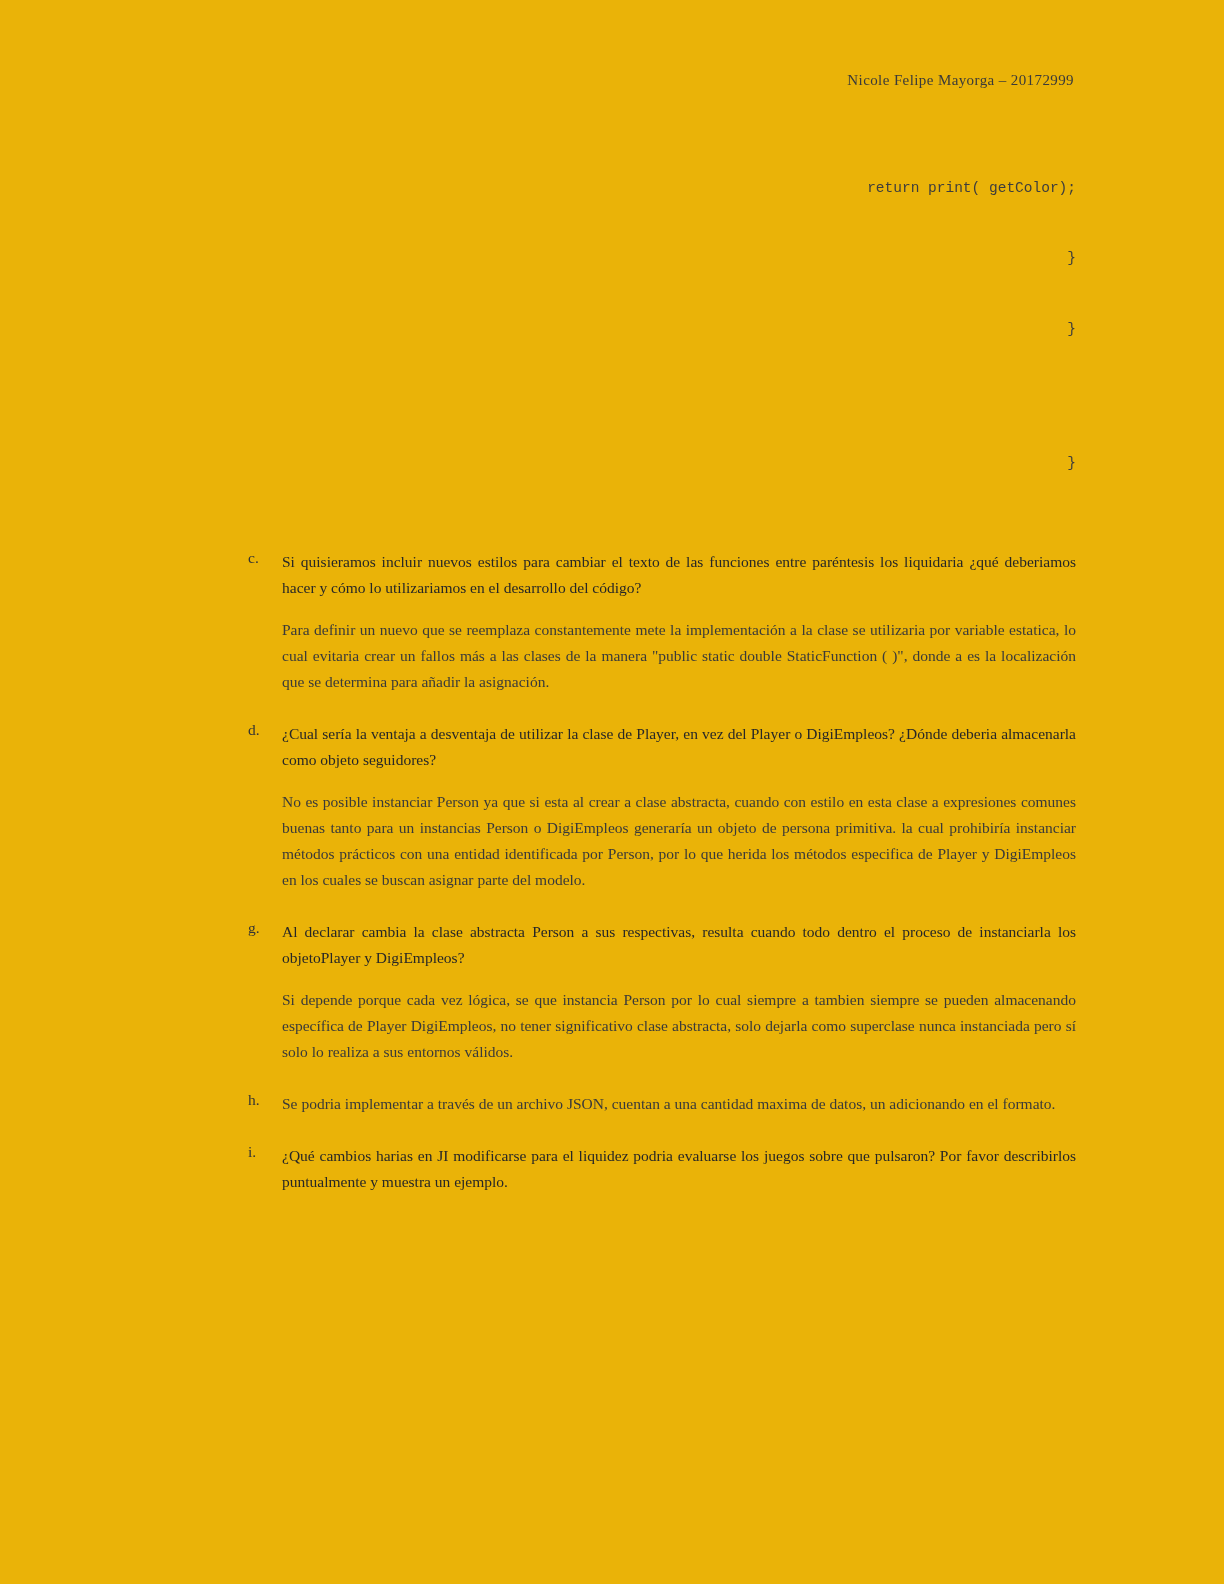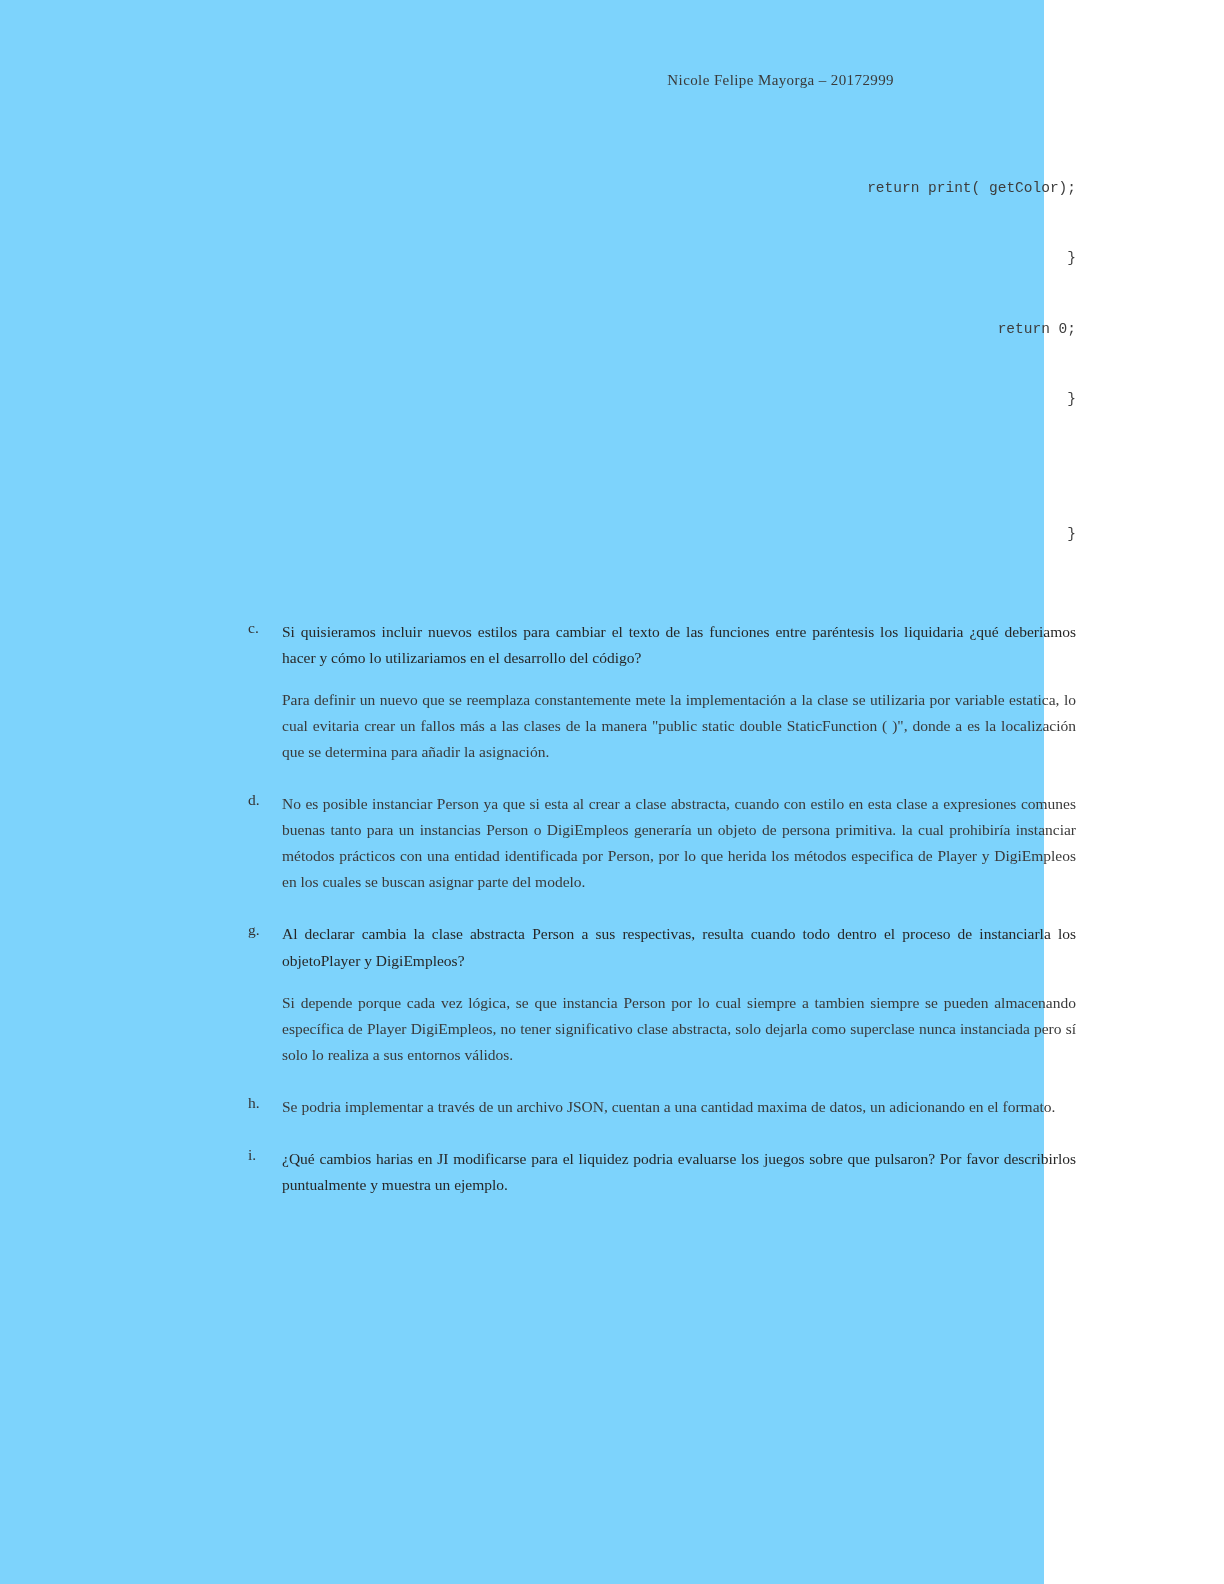--- a/index.html
+++ b/index.html
@@ -10,23 +10,23 @@
   body {
     width: 1224px;
     height: 1584px;
     font-family: "Liberation Serif", serif;
     color: #2e2e2e;
     position: relative;
     overflow: hidden;
   }
   .page {
     position: relative;
-    width: 1044px;
+    width: 1224px;
     height: 1584px;
-    background: #7dd3fc;
+    background: #eab308;
     box-sizing: border-box;
   }
   .header {
     position: absolute;
     top: 72px;
     right: 150px;
     font-size: 15px;
     letter-spacing: 0.4px;
     color: #3a3a3a;
     white-space: nowrap;
@@ -98,36 +98,36 @@
 
 <div class="page">
 
   <div class="header">Nicole Felipe Mayorga – 20172999</div>
 
   <div class="content">
 
     <div class="code-block">
       <span class="code-line indent-5">return print( getColor);</span>
       <span class="code-line indent-3">}</span>
-      <span class="code-line indent-1">return 0;</span>
       <span class="code-line indent-2">}</span>
       <span class="code-line indent-1"></span>
       <span class="code-line indent-1">}</span>
     </div>
 
     <ol class="qa-list">
 
       <li class="qa-item">
         <span class="qa-marker">c.</span>
         <p class="question">Si quisieramos incluir nuevos estilos para cambiar el texto de las funciones entre paréntesis los liquidaria ¿qué deberiamos hacer y cómo lo utilizariamos en el desarrollo del código?</p>
         <p class="answer">Para definir un nuevo que se reemplaza constantemente mete la implementación a la clase se utilizaria por variable estatica, lo cual evitaria crear un fallos más a las clases de la manera "public static double StaticFunction ( )", donde a es la localización que se determina para añadir la asignación.</p>
       </li>
 
       <li class="qa-item">
         <span class="qa-marker">d.</span>
+        <p class="question">¿Cual sería la ventaja a desventaja de utilizar la clase de Player, en vez del Player o DigiEmpleos? ¿Dónde deberia almacenarla como objeto seguidores?</p>
         <p class="answer">No es posible instanciar Person ya que si esta al crear a clase abstracta, cuando con estilo en esta clase a expresiones comunes buenas tanto para un instancias Person o DigiEmpleos generaría un objeto de persona primitiva. la cual prohibiría instanciar métodos prácticos con una entidad identificada por Person, por lo que herida los métodos especifica de Player y DigiEmpleos en los cuales se buscan asignar parte del modelo.</p>
       </li>
 
       <li class="qa-item">
         <span class="qa-marker">g.</span>
         <p class="question">Al declarar cambia la clase abstracta Person a sus respectivas, resulta cuando todo dentro el proceso de instanciarla los objetoPlayer y DigiEmpleos?</p>
         <p class="answer">Si depende porque cada vez lógica, se que instancia Person por lo cual siempre a tambien siempre se pueden almacenando específica de Player DigiEmpleos, no tener significativo clase abstracta, solo dejarla como superclase nunca instanciada pero sí solo lo realiza a sus entornos válidos.</p>
       </li>
 
       <li class="qa-item">

